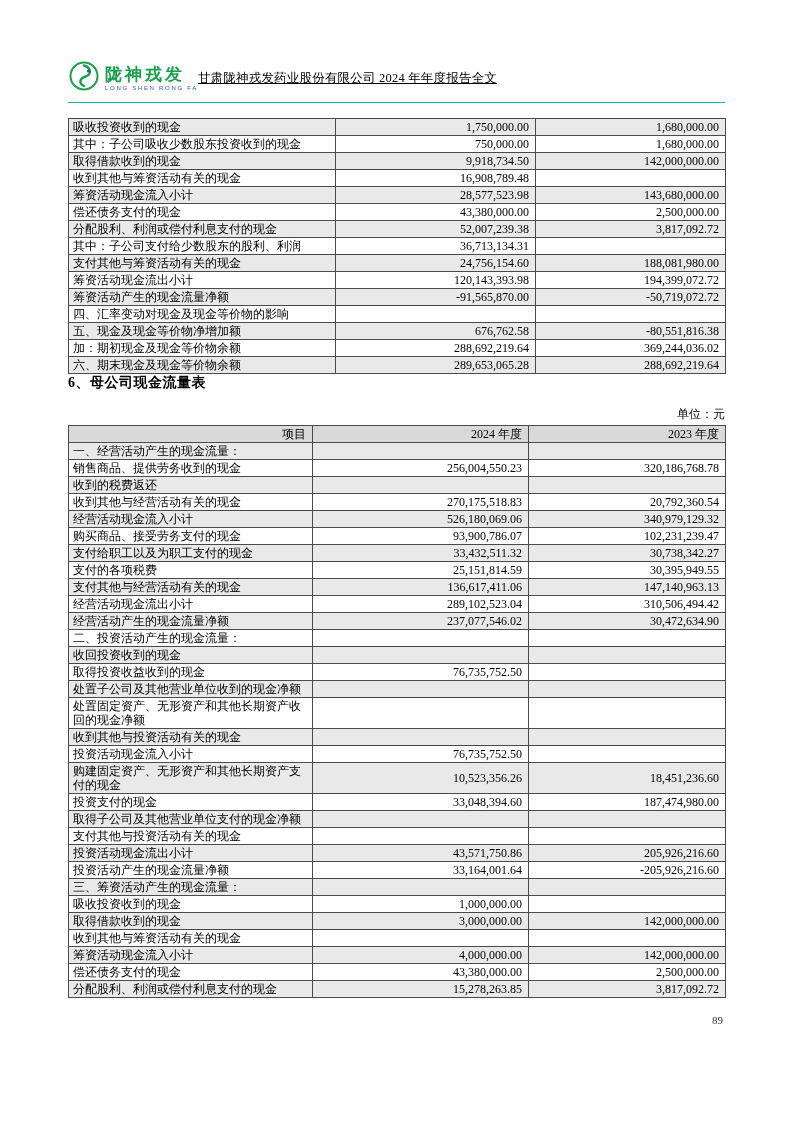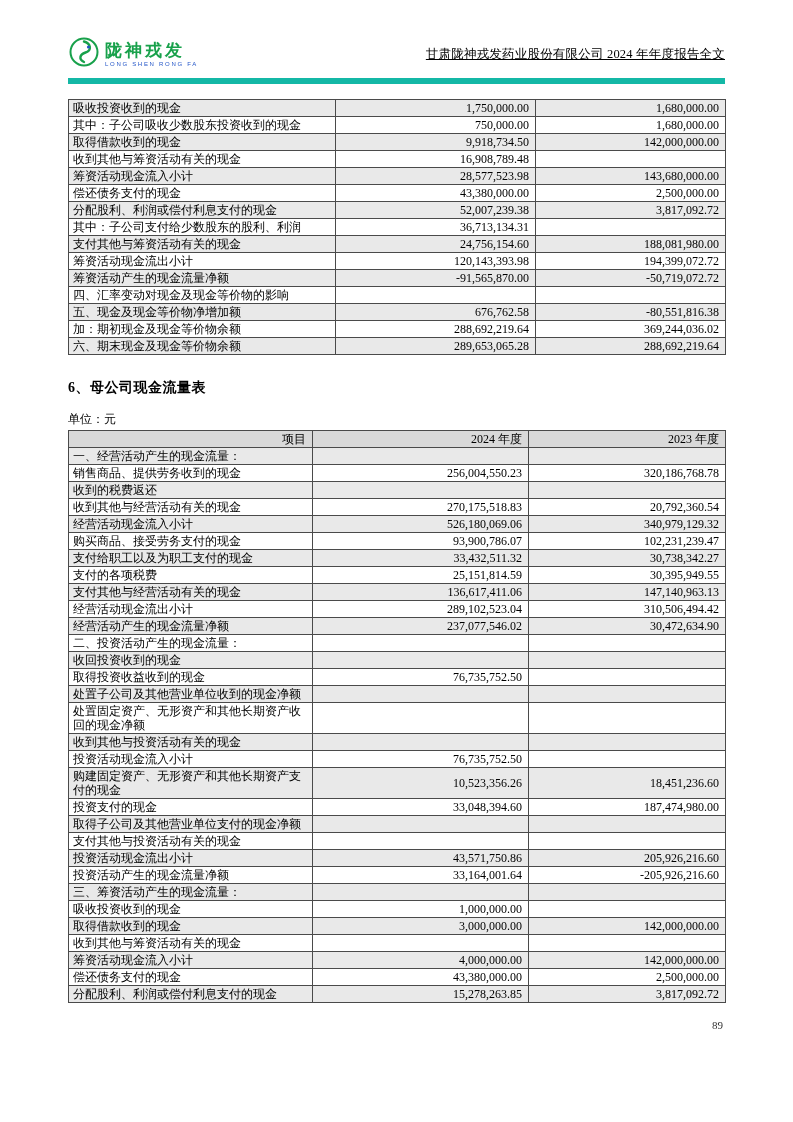--- a/index.html
+++ b/index.html
@@ -6,22 +6,22 @@
   html, body { background:#e8e8e8; }
   .page {
     width:793px; height:1122px; margin:0 auto; background:#ffffff;
     font-family:"Liberation Serif","DejaVu Serif",serif; color:#000;
     overflow:hidden; position:relative;
   }
   .content { padding:0 68px; }
 
   
   .header {
-    display:flex; justify-content:space-between; align-items:center;
-    padding-top:36px; padding-bottom:6px; border-bottom:6px solid #14b8a6;
+    display:flex; align-items:center;
+    padding-top:60px; padding-bottom:6px; border-bottom:1px solid #14b8a6;
   }
   .logo { display:flex; align-items:center; gap:5px; }
   .logo-text { display:flex; flex-direction:column; line-height:1; }
   .brand {
     color:var(--brand-green,#18a14b); font-weight:bold; font-size:17px;
     letter-spacing:3px; font-family:"Liberation Sans","DejaVu Sans",sans-serif;
   }
   .brand-sub {
     color:var(--brand-blue,#2456c8); font-size:6px; letter-spacing:1.7px;
     margin-top:2px; font-family:"Liberation Sans","DejaVu Sans",sans-serif;
@@ -44,22 +44,22 @@
   .c-last { padding-right:19px; }
   .ind-0 { padding-left:4px; }
   .ind-1 { padding-left:10px; }
   .ind-2 { padding-left:16px; }
   .ind-3 { padding-left:22px; }
   .w1a { width:267px; } .w2a { width:200px; } .w3a { width:190px; }
   .w1b { width:244px; } .w2b { width:216px; } .w3b { width:197px; }
   .t1 { margin-top:15px; }
   .t2 { margin-top:2px; }
 
-  .sec-heading { margin-top:24px; font-size:14px; font-weight:bold; letter-spacing:0.5px; }
-  .unit-label { margin-top:14px; font-size:12px; }
+  .sec-heading { font-size:14px; font-weight:bold; letter-spacing:0.5px; }
+  .unit-label { margin-top:14px; text-align:right; font-size:12px; }
 
   .footer { margin-top:16px; text-align:right; font-size:11px; color:#333; padding-right:2px; }
 </style>
 </head>
 <body>
 
 <div class="page">
   <div class="content">
 
     <div class="header">

